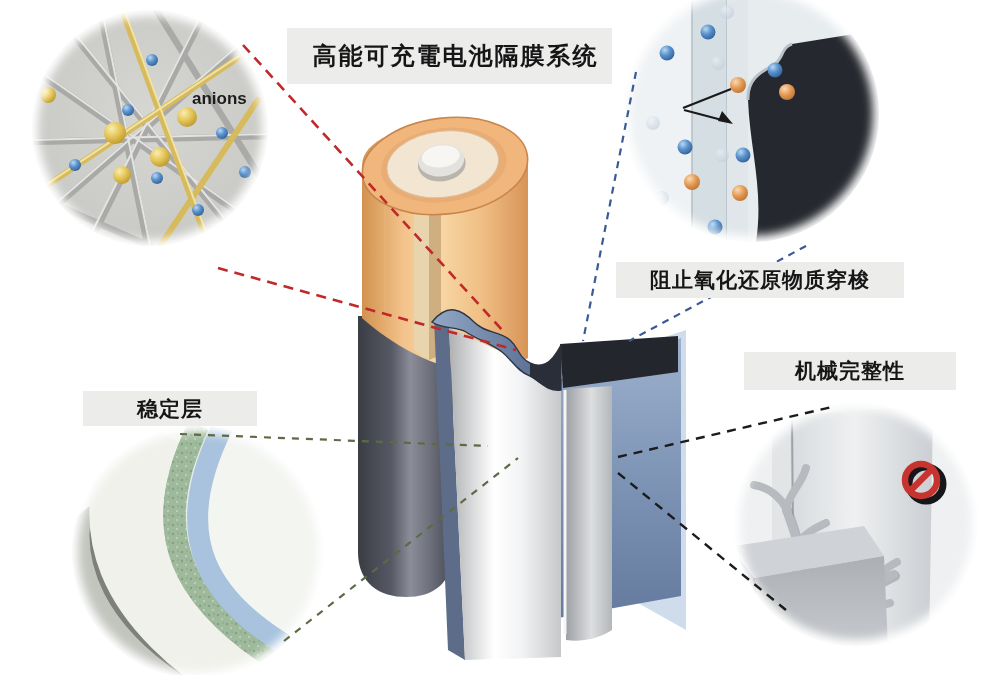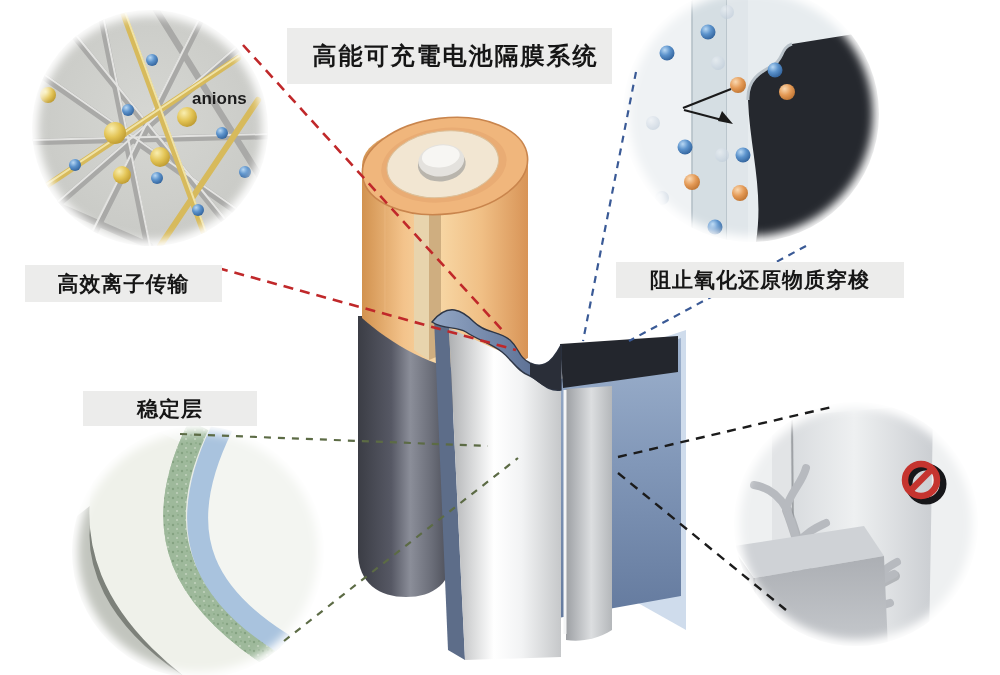--- a/index.html
+++ b/index.html
@@ -303,17 +303,17 @@
     <line x1="284" y1="641" x2="518" y2="458"></line>
   </g>
   <g stroke="#1b1b1b" stroke-width="2.4" stroke-dasharray="9 7" style="stroke: rgb(27, 27, 27);">
     <line x1="618" y1="457" x2="836" y2="406"></line>
     <line x1="618" y1="473" x2="786" y2="610"></line>
   </g>
 </g>
 </svg>
 
 <div class="label title">高能可充電电池隔膜系统</div>
-<div class="label ion">高效离子传输</div>
 <div class="label stable">稳定层</div>
 <div class="label redox">阻止氧化还原物质穿梭</div>
+<div class="label mech">机械完整性</div>
 
 </div>
 
 </body></html>

